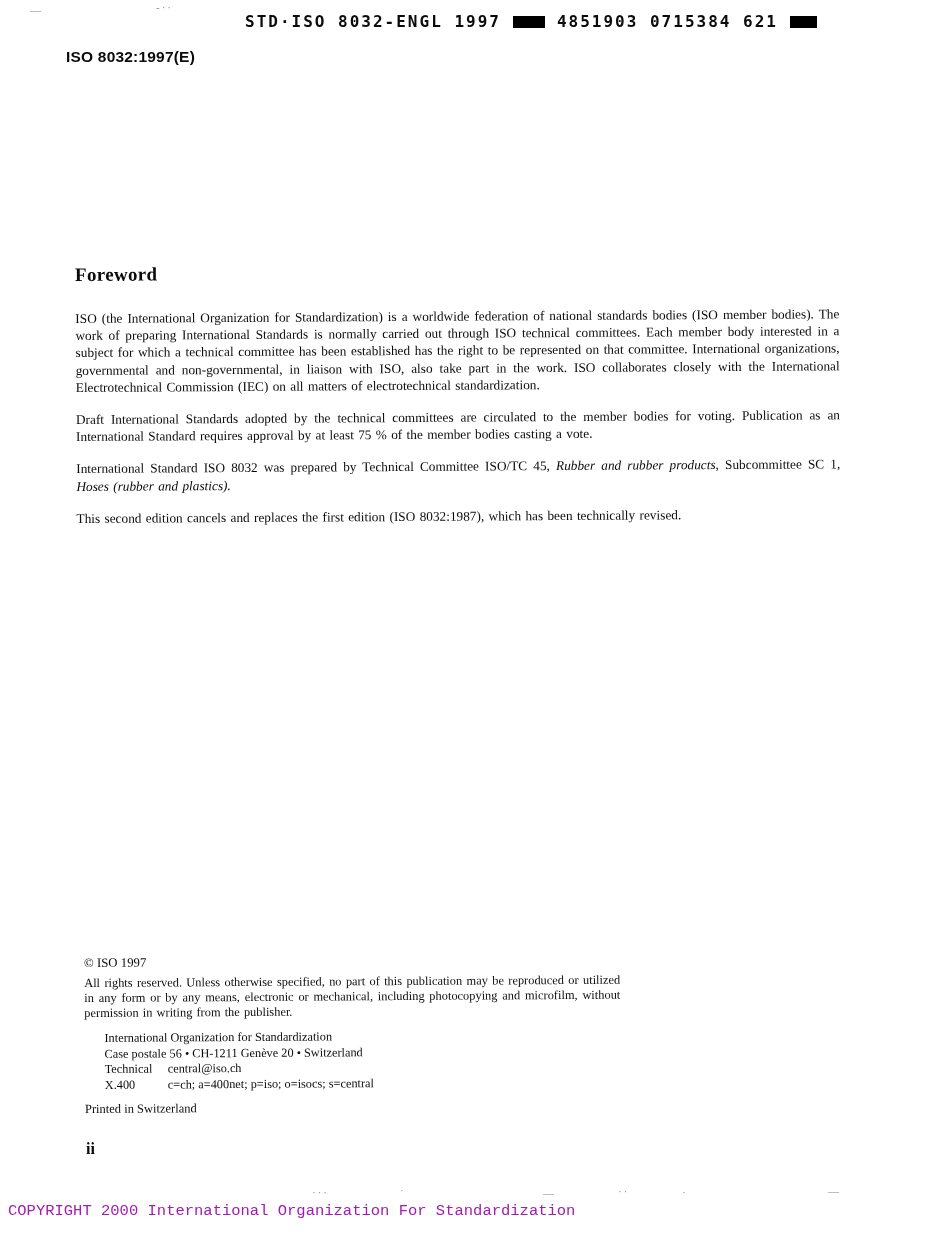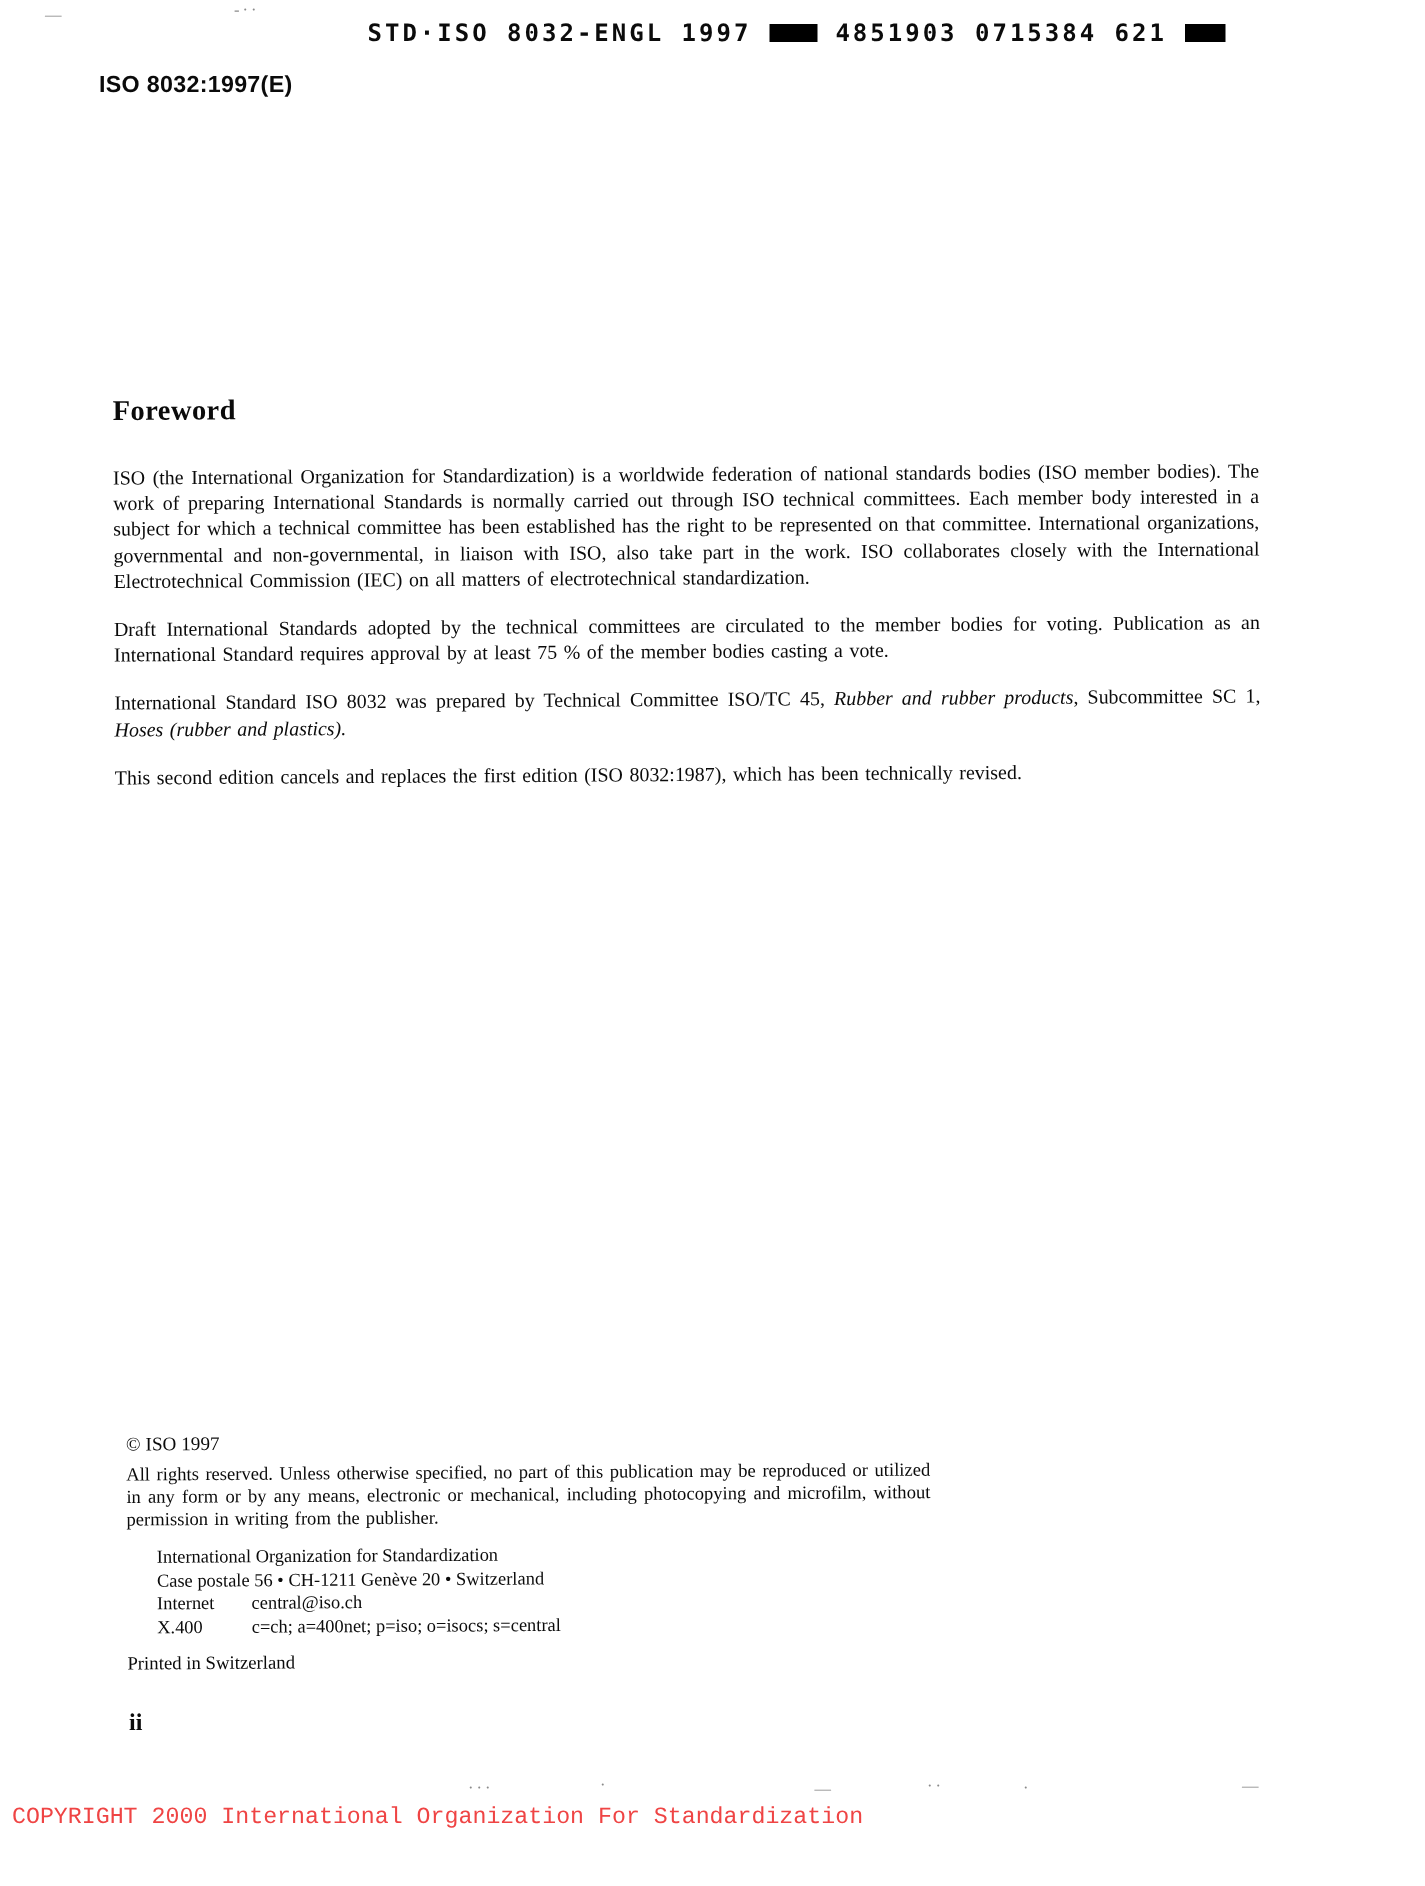--- a/index.html
+++ b/index.html
@@ -110,21 +110,21 @@
 
   
   .footer {
     position: absolute;
     left: 8px;
     top: 1203px;
     font-family: "Liberation Mono", monospace;
     font-size: 15.5px;
     line-height: 16.5px;
     white-space: nowrap;
-    color: #ef4444;
+    color: #a21caf;
   }
 
   
   .artifact {
     position: absolute;
     color: #8a8a8a;
     font-size: 11px;
     letter-spacing: 2px;
     white-space: nowrap;
   }
@@ -163,21 +163,21 @@
 
     <p class="para">This second edition cancels and replaces the first edition (ISO 8032:1987), which has been technically revised.</p>
   </div>
 
   <div class="copyright">
     <div class="c-line">©  ISO 1997</div>
     <p class="c-rights">All rights reserved. Unless otherwise specified, no part of this publication may be reproduced or utilized in any form or by any means, electronic or mechanical, including photocopying and microfilm, without permission in writing from the publisher.</p>
     <div class="c-address">
       <div>International Organization for Standardization</div>
       <div>Case postale 56 • CH-1211 Genève 20 • Switzerland</div>
-      <div><span class="addr-label">Internet</span><span>central@iso.ch</span></div>
+      <div><span class="addr-label">Technical</span><span>central@iso.ch</span></div>
       <div><span class="addr-label">X.400</span><span>c=ch; a=400net; p=iso; o=isocs; s=central</span></div>
     </div>
     <div class="c-printed">Printed in Switzerland</div>
   </div>
 
   <div class="page-num">ii</div>
 
   <div class="footer">
     <div>COPYRIGHT 2000 International Organization For Standardization</div>
   </div>

